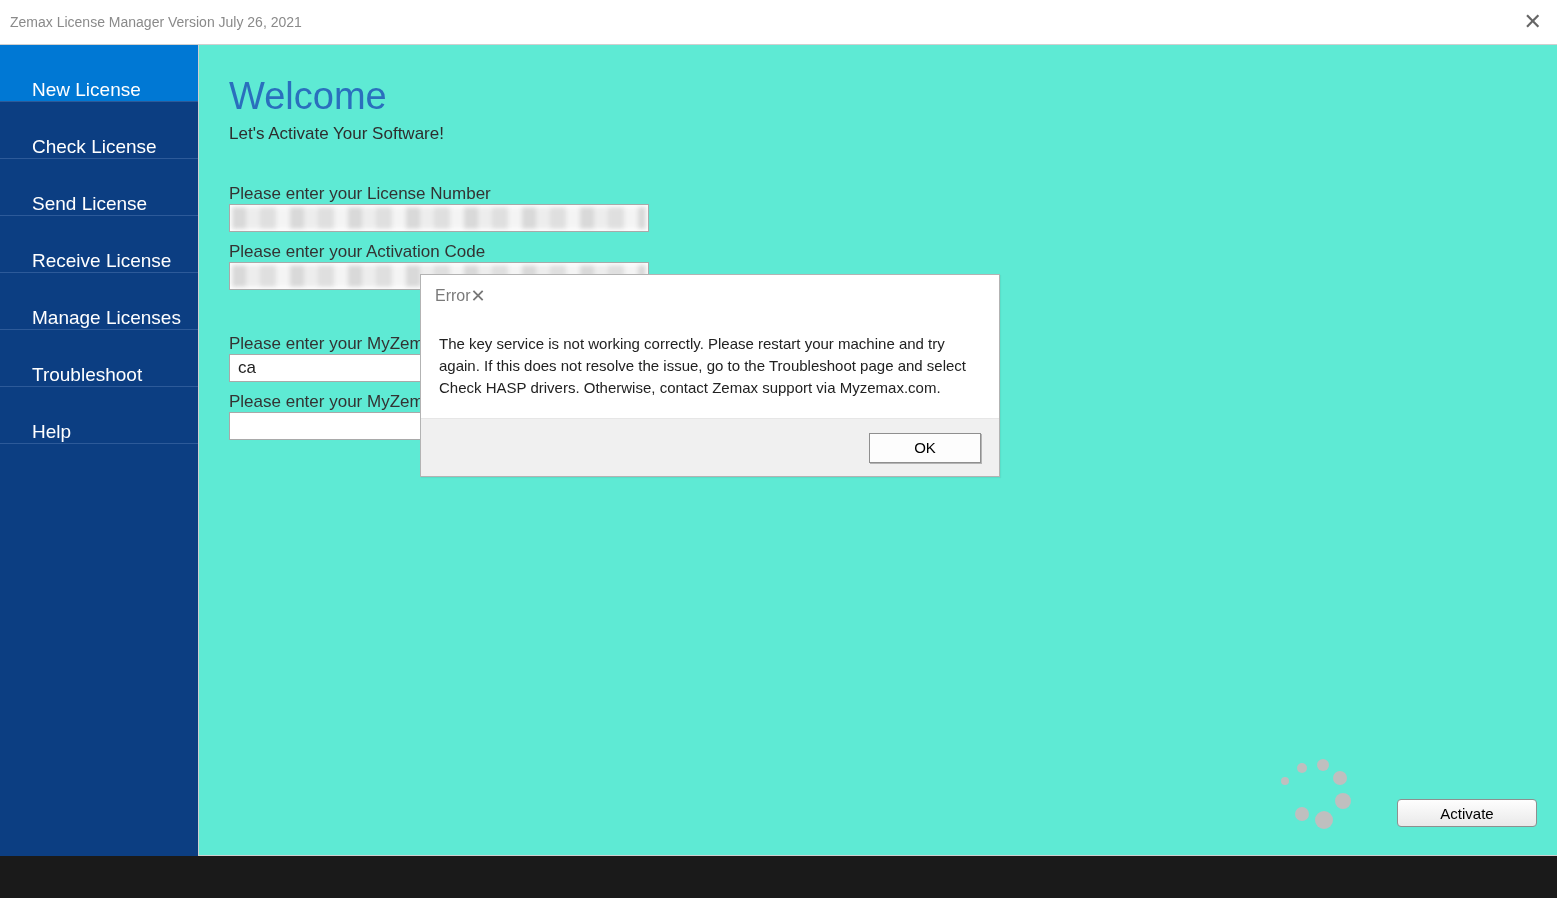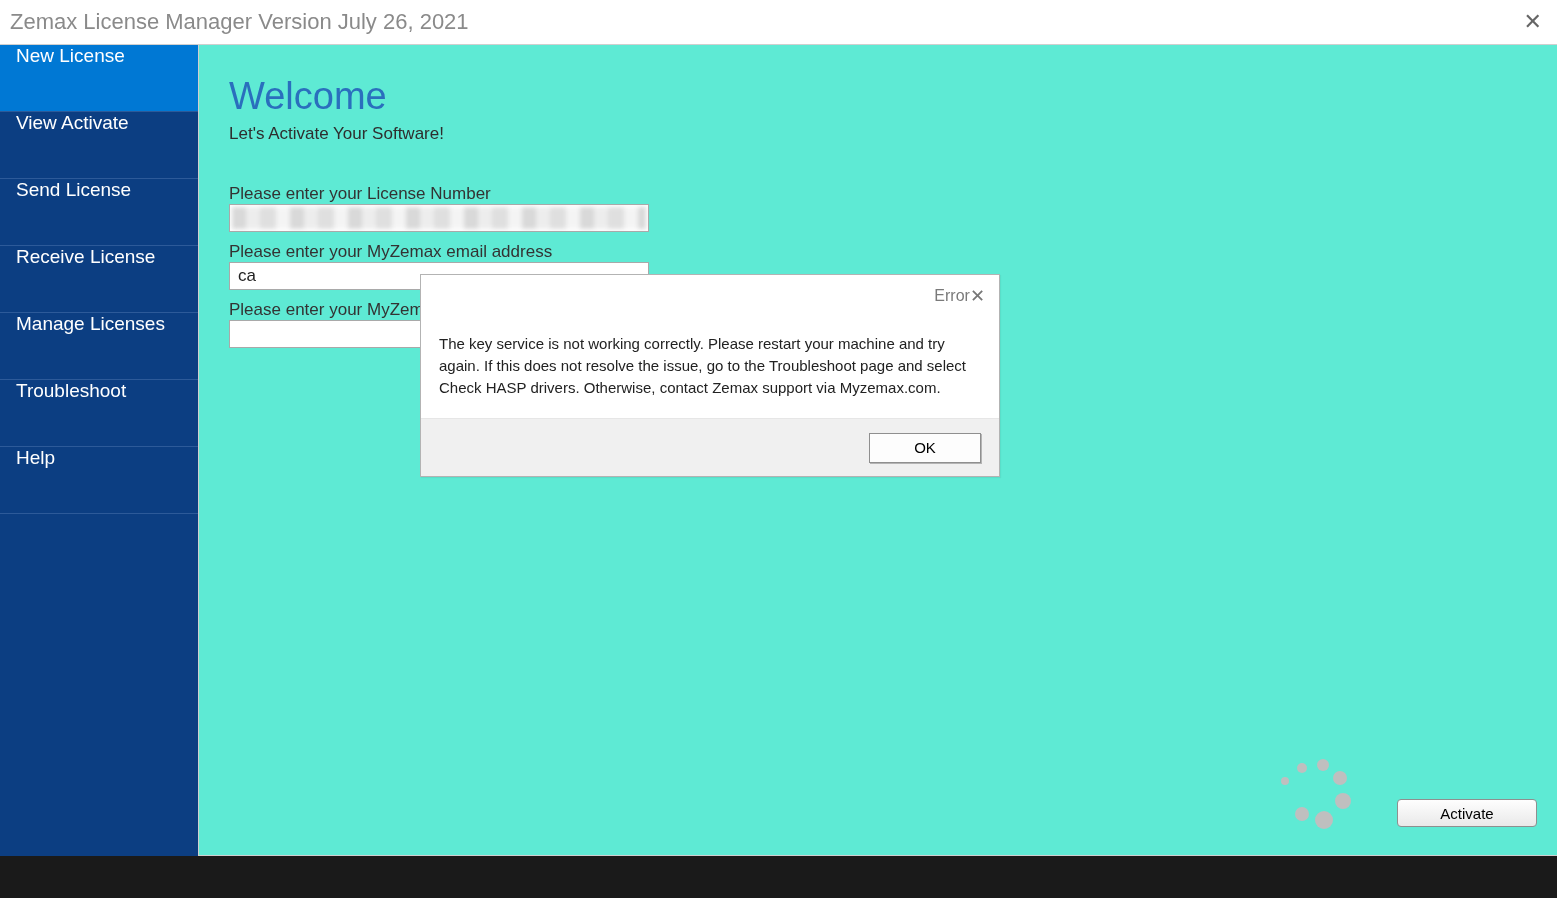--- a/index.html
+++ b/index.html
@@ -18,45 +18,45 @@
     .titlebar {
       height: 44px;
       display: flex;
       align-items: center;
       justify-content: space-between;
       padding: 0 15px 0 10px;
       background: #ffffff;
     }
     .titlebar-text {
       color: #8a8a8a;
-      font-size: 22px;
+      font-size: 14px;
     }
     .close-x {
       font-size: 22px;
       color: #666;
       cursor: pointer;
       font-weight: 300;
       line-height: 1;
     }
     .workspace {
       display: flex;
       height: calc(100% - 44px - 42px);
       border-top: 1px solid #cfcfcf;
     }
     .sidebar {
       width: 198px;
       background: #0c3e82;
       display: flex;
       flex-direction: column;
     }
     .side-item {
-      height: 67px;
-      display: flex;
-      align-items: flex-start;
-      padding-left: 16px;
+      height: 57px;
+      display: flex;
+      align-items: flex-end;
+      padding-left: 32px;
       font-size: 19px;
       color: #ffffff;
       border-bottom: 1px solid #2d5a99;
       cursor: pointer;
     }
     .side-item.selected {
       background: #0078d4;
     }
     .content {
       flex: 1;
@@ -163,21 +163,21 @@
       top: 274px;
       width: 580px;
       background: #ffffff;
       border: 1px solid #b3b3b3;
       box-shadow: 1px 1px 1px rgba(0,0,0,0.05);
     }
     .modal-titlebar {
       height: 42px;
       display: flex;
       align-items: center;
-      justify-content: flex-end;
+      justify-content: flex-start;
       padding: 0 14px;
     }
     .modal-title {
       color: #7a7a7a;
       font-size: 16px;
     }
     .modal-close {
       font-size: 18px;
       color: #777;
       cursor: pointer;
@@ -216,21 +216,21 @@
   <span class="close-x">✕</span>
 </div>
 
 <div class="workspace">
 
   <div class="sidebar">
     <div class="side-item selected">
       <span>New License</span>
     </div>
     <div class="side-item">
-      <span>View Activate</span>
+      <span>Check License</span>
     </div>
     <div class="side-item">
       <span>Send License</span>
     </div>
     <div class="side-item">
       <span>Receive License</span>
     </div>
     <div class="side-item">
       <span>Manage Licenses</span>
     </div>
@@ -241,20 +241,24 @@
       <span>Help</span>
     </div>
   </div>
 
   <div class="content">
     <div class="welcome-h">Welcome</div>
     <div class="subtitle">Let's Activate Your Software!</div>
 
     <div class="form-row">
       <div class="form-label">Please enter your License Number</div>
+      <div class="blur-box"></div>
+    </div>
+    <div class="form-row gap-below" style="margin-bottom:44px;">
+      <div class="form-label">Please enter your Activation Code</div>
       <div class="blur-box"></div>
     </div>
 
     <div class="form-row">
       <div class="form-label">Please enter your MyZemax email address</div>
       <input class="text-input" type="text" style="color: rgb(34, 34, 34);" value="ca">
     </div>
     <div class="form-row">
       <div class="form-label">Please enter your MyZemax password</div>
       <input class="text-input" type="password" value="" style="">

